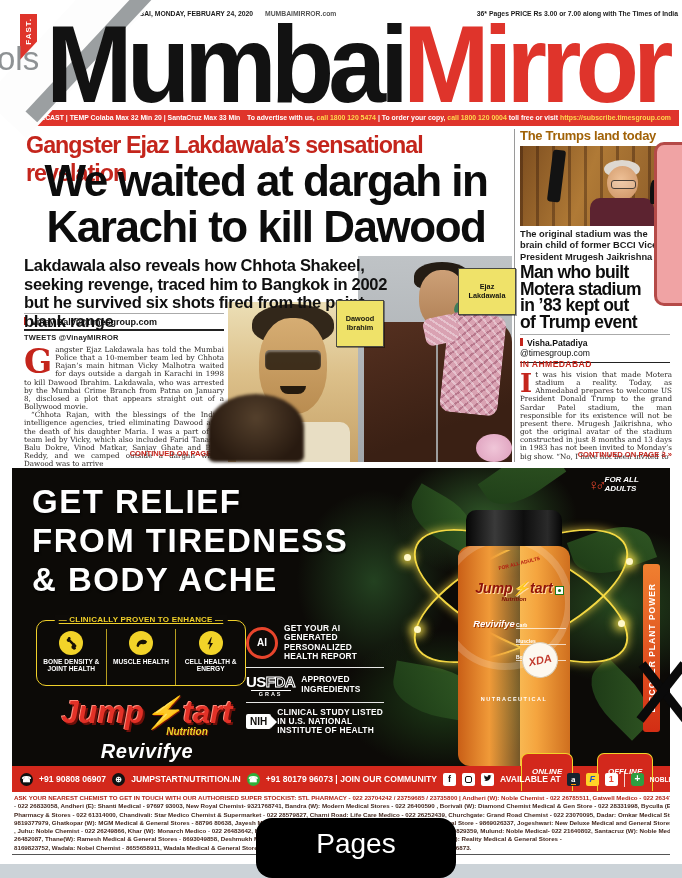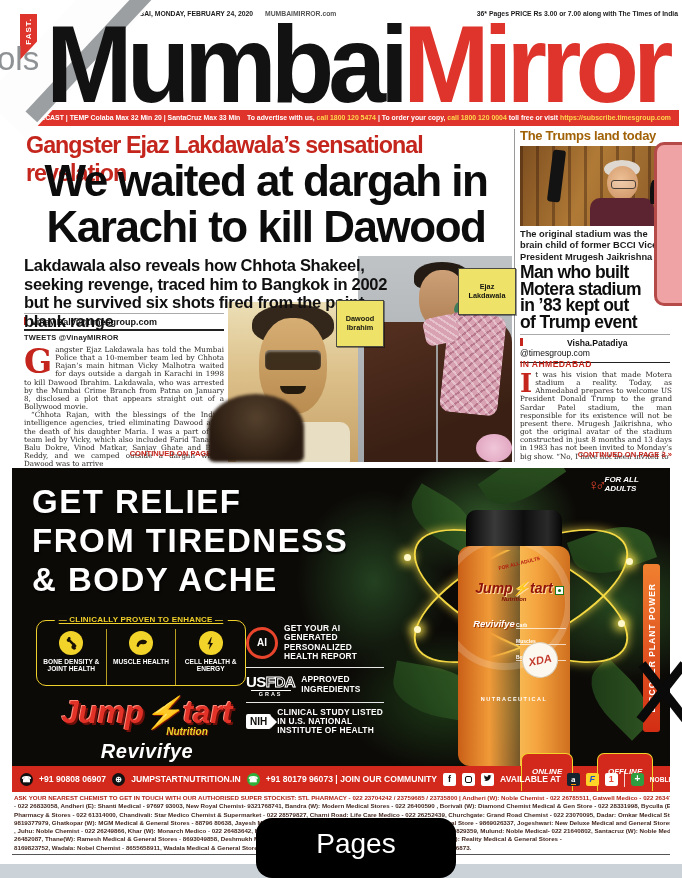--- a/index.html
+++ b/index.html
@@ -90,21 +90,21 @@
   .tp-hair{position:absolute;left:84px;top:14px;width:36px;height:18px;border-radius:50%;background:#ded8d0;}
   .tp-head{position:absolute;left:87px;top:20px;width:31px;height:34px;border-radius:50%;background:radial-gradient(circle at 45% 40%,#eec096,#c98f60);}
   .tp-glasses{position:absolute;left:91px;top:34px;width:23px;height:7px;border:1.4px solid #4a4038;border-radius:3px;background:rgba(255,255,255,.2);}
   .tp-body{position:absolute;left:70px;top:52px;width:64px;height:28px;border-radius:10px 10px 0 0;background:#5c2330;}
   .tp-chess{position:absolute;left:130px;top:34px;width:8px;height:24px;background:#101010;border-radius:45% 45% 20% 20%;}
   #tcaption{left:520px;top:229px;width:150px;font-size:9.3px;font-weight:700;line-height:11.3px;color:#1b1b1b;}
   #theadline{left:520px;top:264px;width:152px;font-size:17.5px;line-height:16.6px;font-weight:900;
       letter-spacing:-.6px;color:#0d0d0d;}
   #byline2{left:520px;top:334px;width:150px;border-top:1px solid #aaa;border-bottom:1.5px solid #222;
       padding:3px 0 3px 0;font-size:8.6px;color:#111;line-height:9.8px;}
-  #byline2 .nm{font-weight:700;margin-left:40px;}
+  #byline2 .nm{font-weight:700;}
   #ahm{left:520px;top:359px;font-size:8.6px;font-weight:900;color:#c4251c;letter-spacing:.4px;}
   #body2{left:520px;top:371px;width:152px;font-family:"DejaVu Serif",serif;font-size:7.2px;
       line-height:8.15px;text-align:justify;color:#231f1c;}
   .dropcap2{float:left;color:#c4251c;font-weight:700;font-family:"DejaVu Serif",serif;
       font-size:26px;line-height:23px;padding:1px 3px 0 0;}
   #cont2{left:520px;top:450px;width:152px;}
 
   
   #ad{left:12px;top:468px;width:658px;height:298px;background:
       radial-gradient(ellipse 130px 90px at 72% 16%,#2d5226 0%,rgba(0,0,0,0) 70%),

